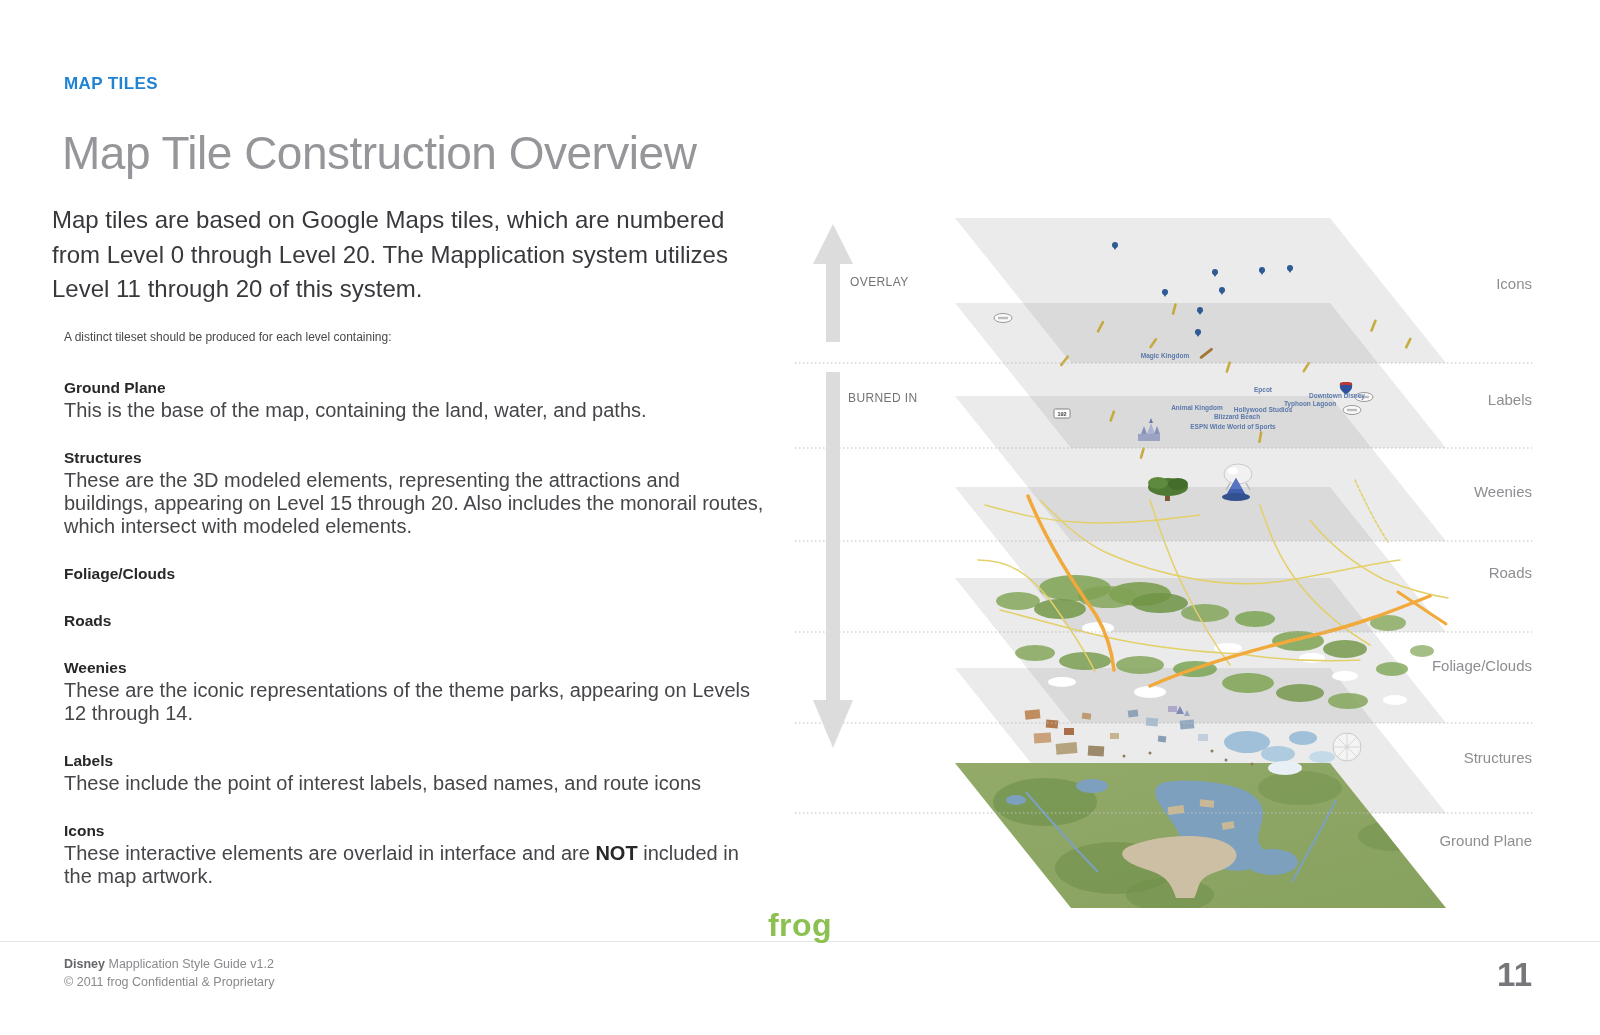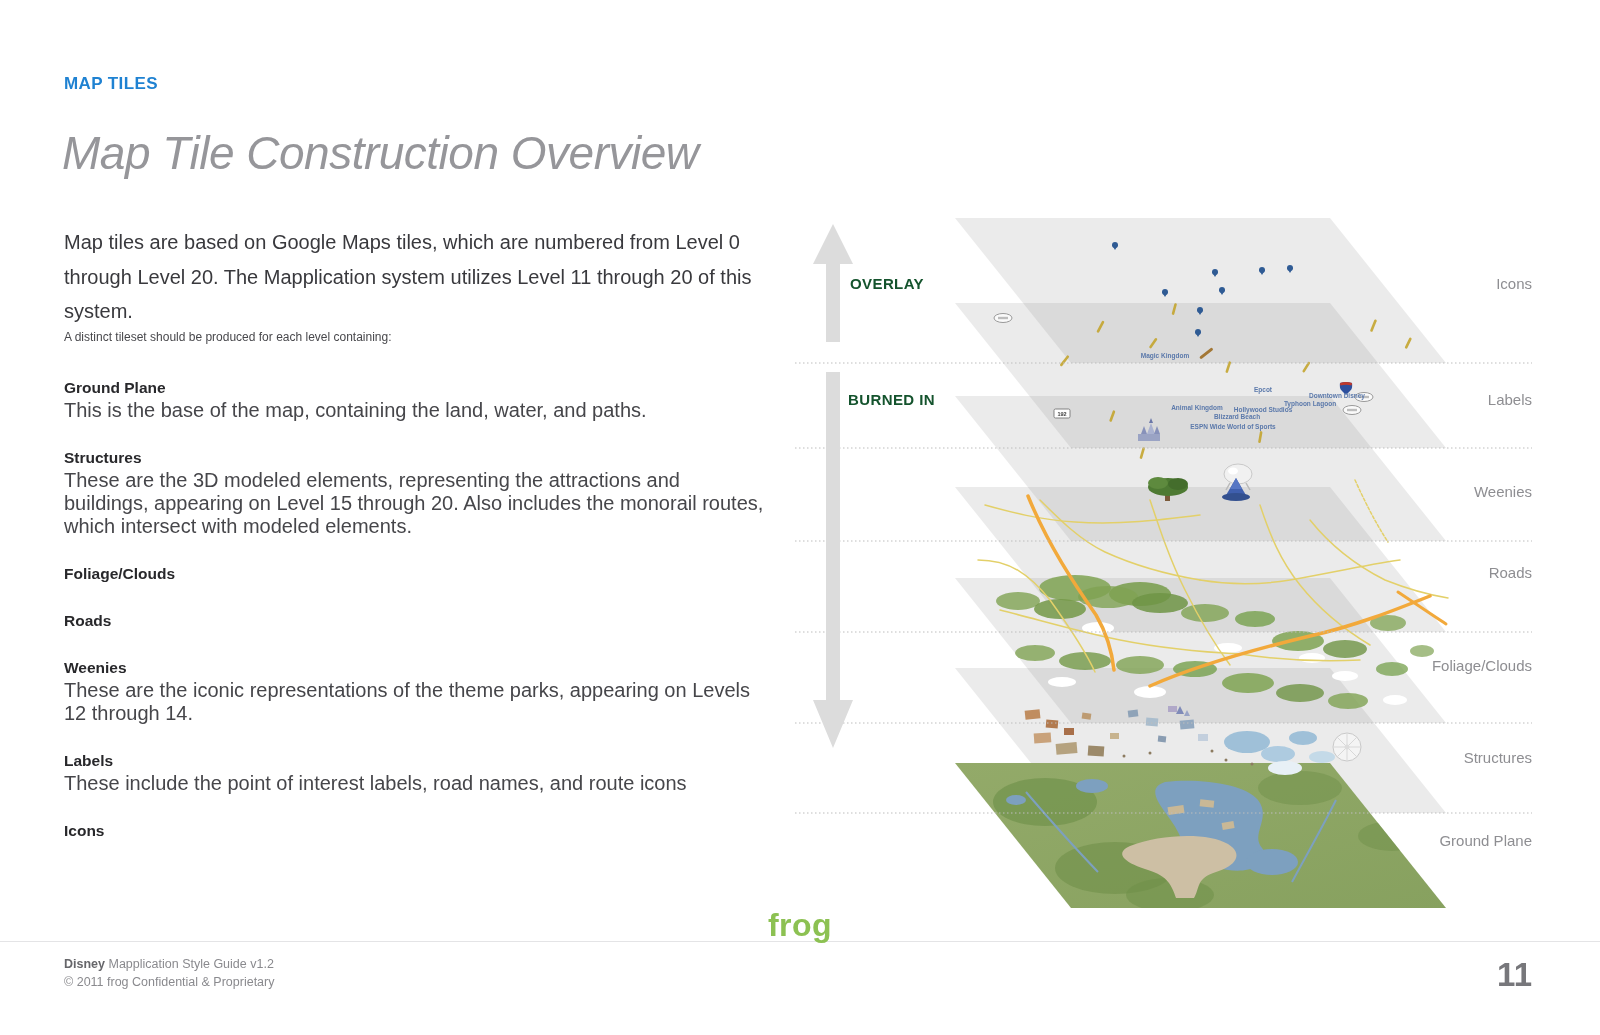--- a/index.html
+++ b/index.html
@@ -4,32 +4,32 @@
 <style>
   * { margin:0; padding:0; box-sizing:border-box; }
   html,body { width:1600px; height:1035px; background:#fff;
               font-family:"Liberation Sans", sans-serif; }
   #page { position:relative; width:1600px; height:1035px; background:#fff; overflow:hidden;padding-left:6px; }
   .abs { position:absolute; }
 
   .eyebrow { left:64px; top:74px; font-size:17px; font-weight:bold;
              letter-spacing:.4px; color:#1f82d2; }
   .title   { left:62px; top:126px; font-size:46px; font-weight:200;
-             letter-spacing:-.5px; color:#96969a;font-style:italic; }
-  .intro   { left:64px; top:203px; width:700px; font-size:20px;
-             line-height:34.5px; color:#39393d;margin-top:22px; }
+             letter-spacing:-.5px; color:#96969a; }
+  .intro   { left:52px; top:203px; width:700px; font-size:24px;
+             line-height:34.5px; color:#39393d; }
   .listintro { left:64px; top:330px; font-size:12px; color:#48484c; }
 
   .sections { left:64px; top:376px; width:700px; }
   .section  { margin-bottom:24px; }
   .section .hd { font-size:15.5px; font-weight:bold; color:#28282b; line-height:23px; }
   .section .bd { font-size:20px; color:#46464a; line-height:23px; }
   .section .bd b { color:#28282b; }
 
-  .side-label { font-size:15px; font-weight:bold; color:#14532d; letter-spacing:.4px; }
+  .side-label { font-size:12px; font-weight:normal; color:#737373; letter-spacing:.4px; }
   .layer-label { left:1230px; width:302px; text-align:right; font-size:15px; color:#8e8e92; }
 
   .footer-rule { left:0; top:941px; width:1600px; height:1px; background:#e4e4e6; }
   .footer-left { left:64px; top:955px; font-size:12.5px; color:#8a8a8e; line-height:18px; }
   .footer-left .brand { font-weight:bold; color:#66666a;text-align:right; }
   .frog-logo { left:0; top:907px; width:1600px; text-align:center;
                font-size:32px; font-weight:bold; color:#8cc152; letter-spacing:.5px; }
   .page-num { left:1380px; top:956px; width:152px; text-align:right;
               font-size:33px; font-weight:bold; color:#77777b; }
 
@@ -63,24 +63,25 @@
     </div>
     <div class="section">
       <div class="hd">Roads</div>
     </div>
     <div class="section">
       <div class="hd">Weenies</div>
       <div class="bd">These are the iconic representations of the theme parks, appearing on Levels 12 through 14.</div>
     </div>
     <div class="section">
       <div class="hd">Labels</div>
-      <div class="bd">These include the point of interest labels, road names, and route icons</div>
+      <div class="bd">These include the point of interest labels, based names, and route icons</div>
     </div>
     <div class="section">
       <div class="hd">Icons</div>
+      <div class="bd"><span>These interactive elements are overlaid in interface and are </span><b>NOT</b><span> included in the map artwork.</span></div>
     </div>
   </div>
 
   <svg width="1600" height="1035" viewBox="0 0 1600 1035">
 
     <defs>
       <linearGradient id="grassGrad" x1="0" y1="0" x2="1" y2="1">
         <stop offset="0" stop-color="#93aa69"></stop>
         <stop offset="1" stop-color="#87a15f"></stop>
       </linearGradient>

